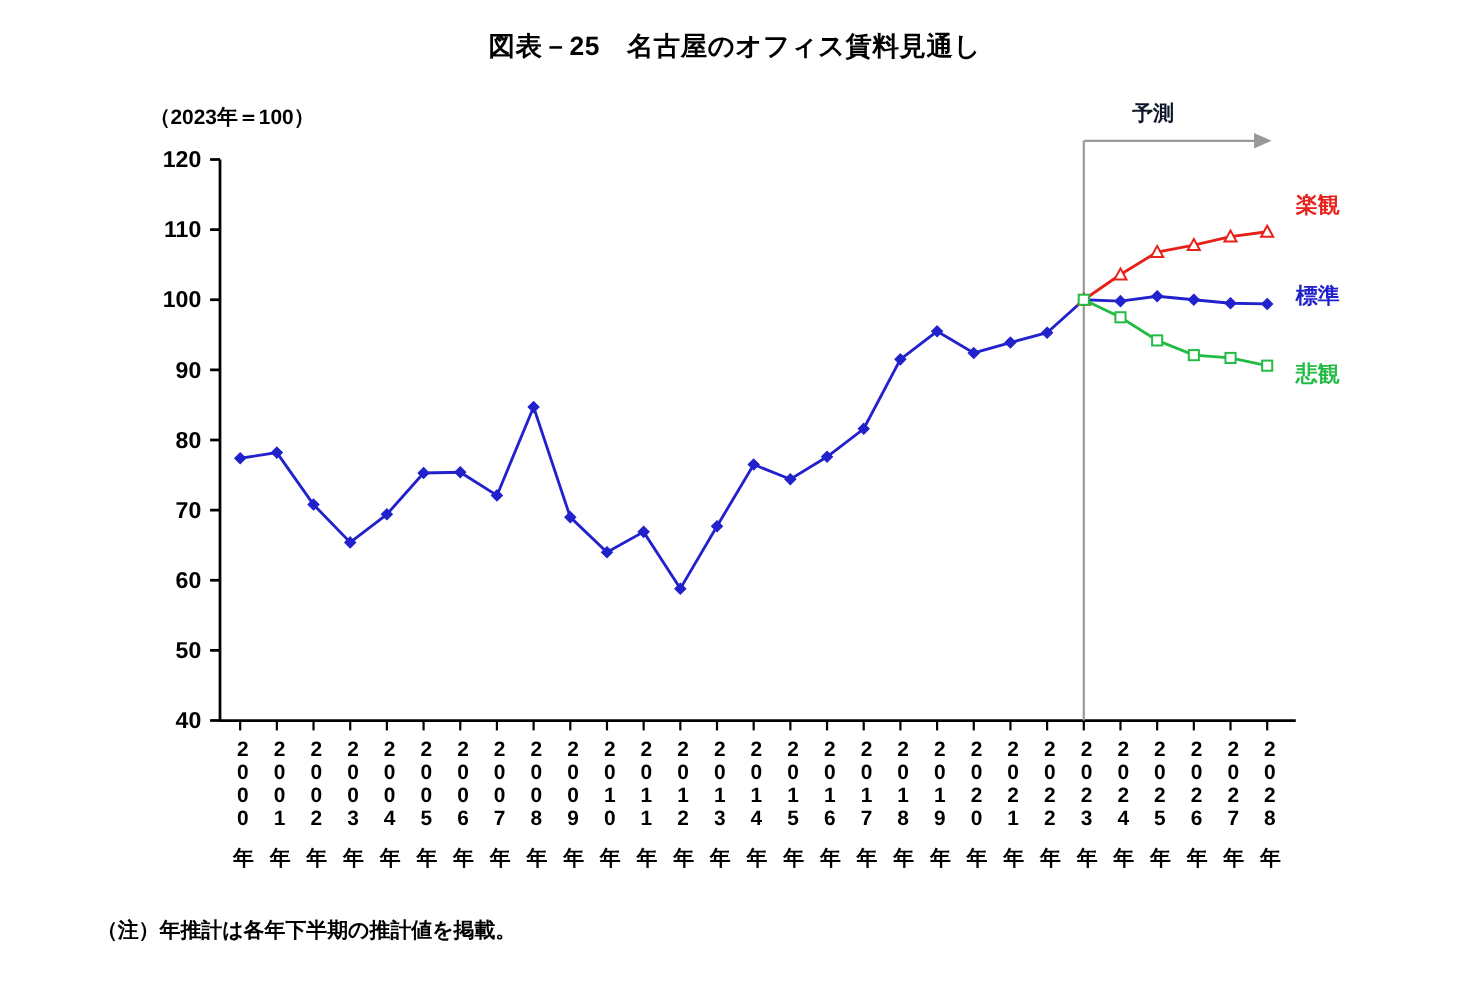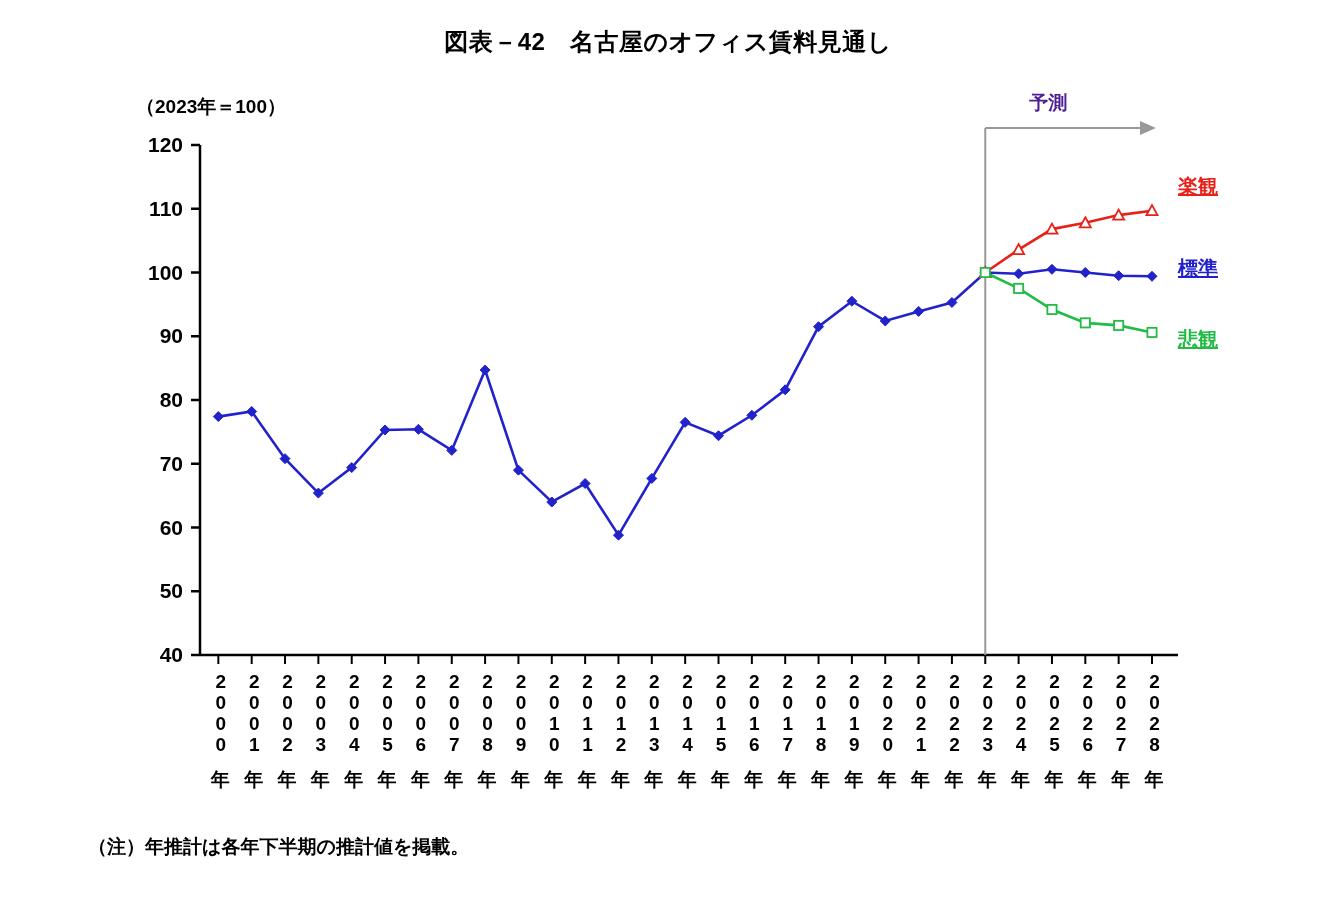--- a/index.html
+++ b/index.html
@@ -17,35 +17,35 @@
   }
   #chart-area{
     position:absolute;left:0;top:0;width:1336px;height:902px;
   }
   .xtick{
     position:absolute;font-size:19px;font-weight:bold;
     writing-mode:vertical-rl;text-orientation:upright;
     letter-spacing:0px;white-space:nowrap;
   }
   .series-label{
-    position:absolute;font-size:20px;font-weight:bold;text-decoration:underline;
+    position:absolute;font-size:20px;font-weight:bold;
   }
   #forecast-label{
-    position:absolute;font-size:19px;font-weight:bold;color:#4c1d95;
+    position:absolute;font-size:19px;font-weight:bold;color:#0f172a;
   }
   #notes{
     position:absolute;left:88px;top:782px;font-size:19px;font-weight:bold;
     line-height:1.38;white-space:pre;
   }
   .note-line{white-space:pre;}
 </style>
 </head>
 <body>
 
-<div id="title">図表－42　名古屋のオフィス賃料見通し</div>
+<div id="title">図表－25　名古屋のオフィス賃料見通し</div>
 <div id="unit">（2023年＝100）</div>
 
 <div id="chart-area">
   <svg id="plot" width="1336" height="902">
       <line x1="200" y1="145" x2="200" y2="655" stroke="#000000" stroke-width="2.5"></line>
       <line x1="200" y1="655" x2="1178" y2="655" stroke="#000000" stroke-width="2.5"></line>
       <line x1="191" y1="655" x2="200" y2="655" stroke="#000000" stroke-width="2.5"></line>
       <text x="183" y="662" text-anchor="end" font-size="21" font-weight="bold" font-family="&quot;Liberation Sans&quot;, sans-serif" fill="#000">40</text>
       <line x1="191" y1="591.25" x2="200" y2="591.25" stroke="#000000" stroke-width="2.5"></line>
       <text x="183" y="598.25" text-anchor="end" font-size="21" font-weight="bold" font-family="&quot;Liberation Sans&quot;, sans-serif" fill="#000">50</text>

